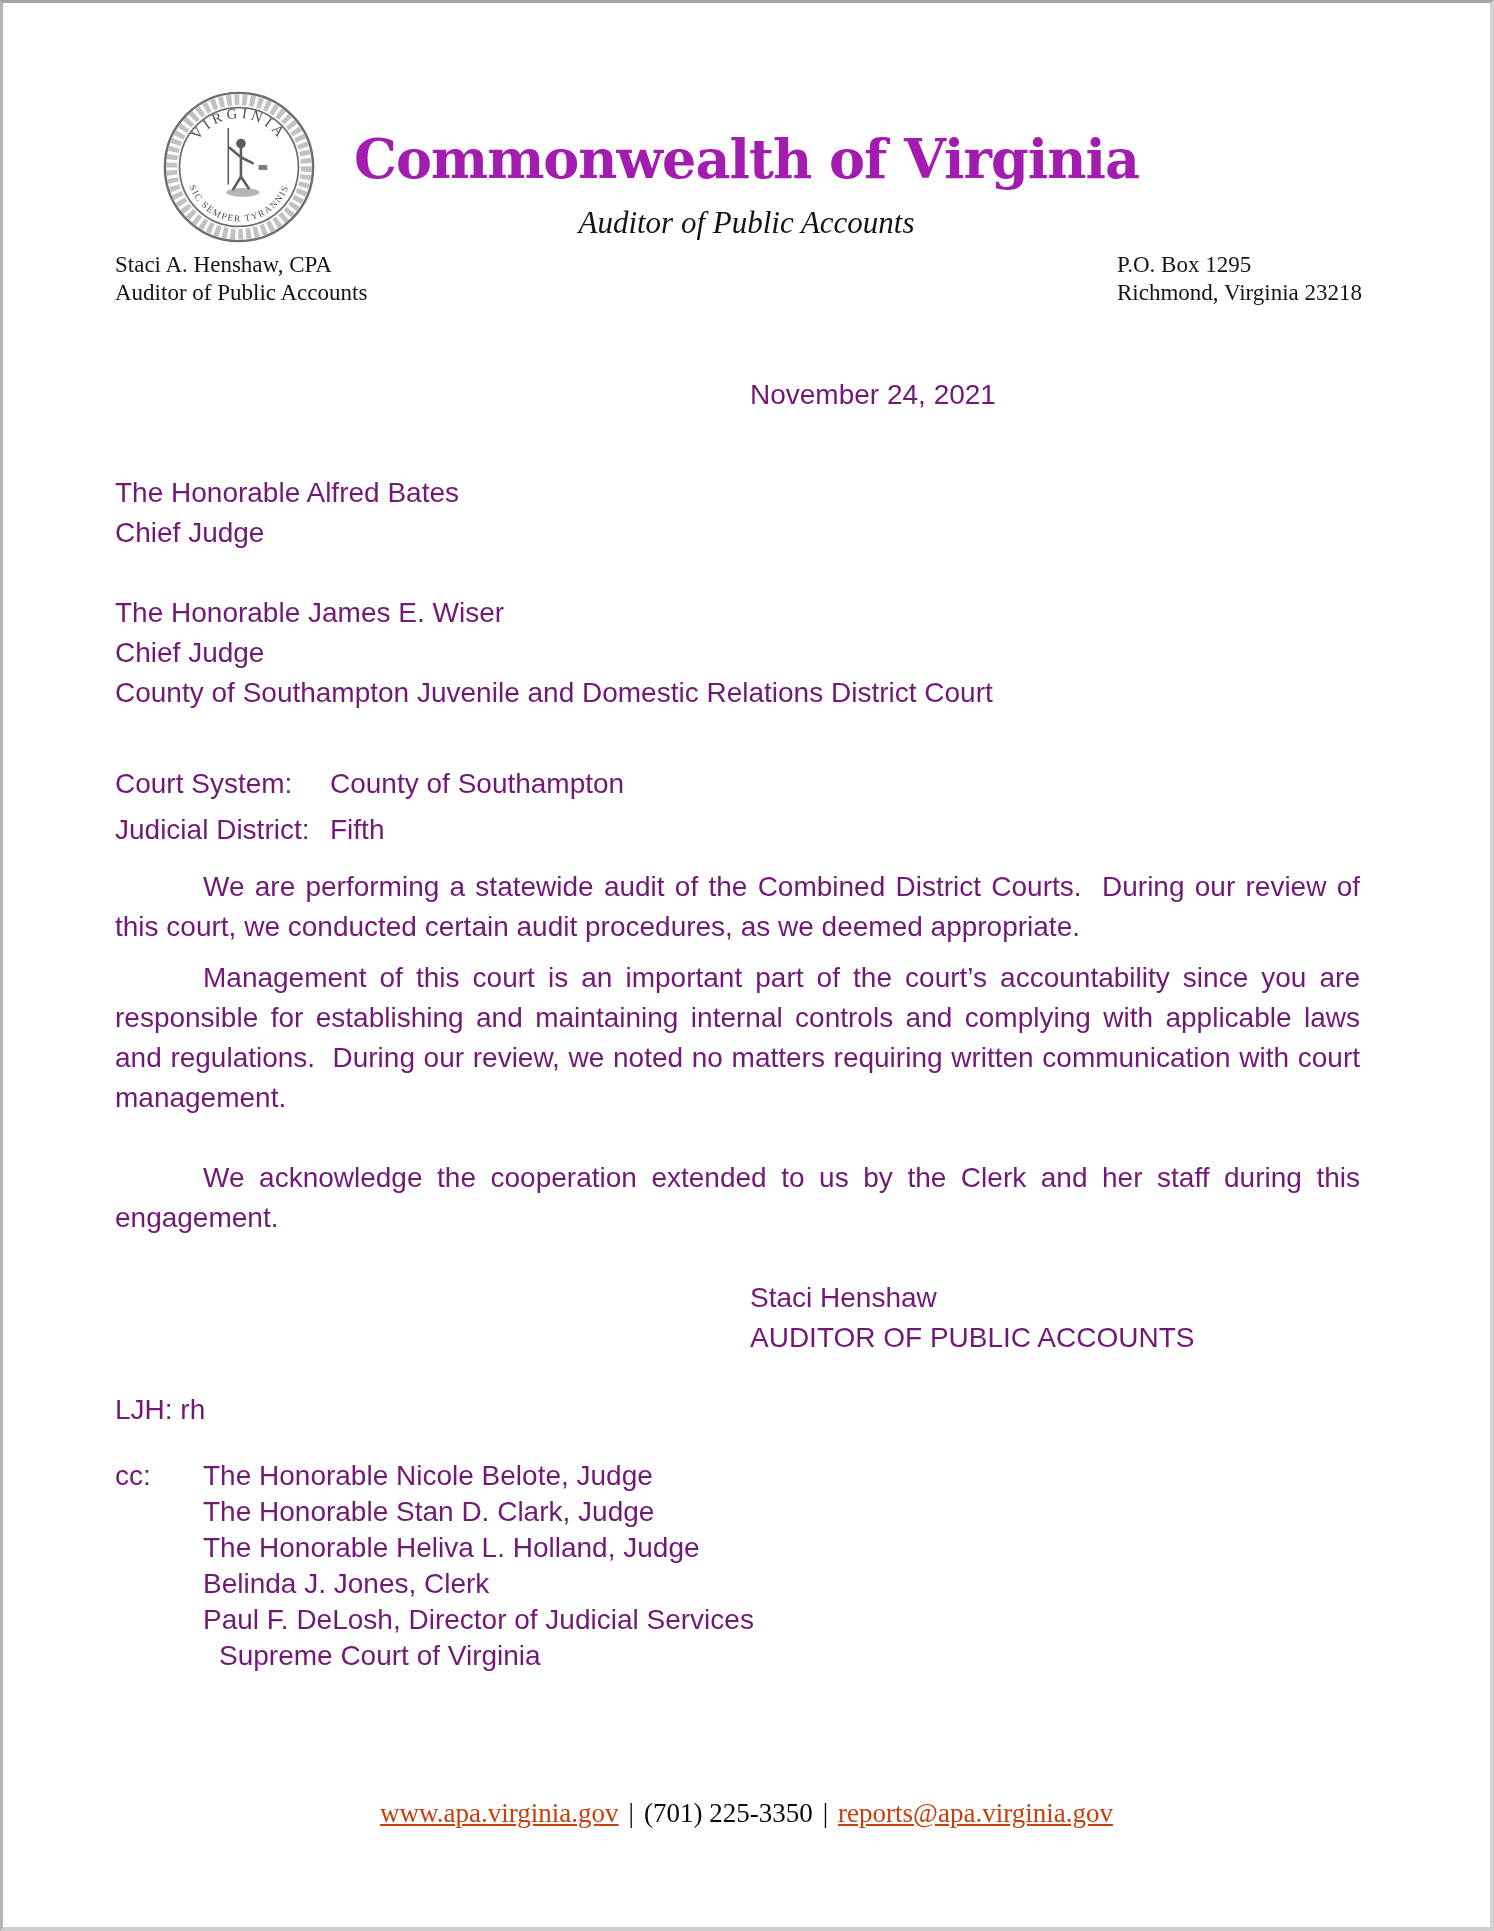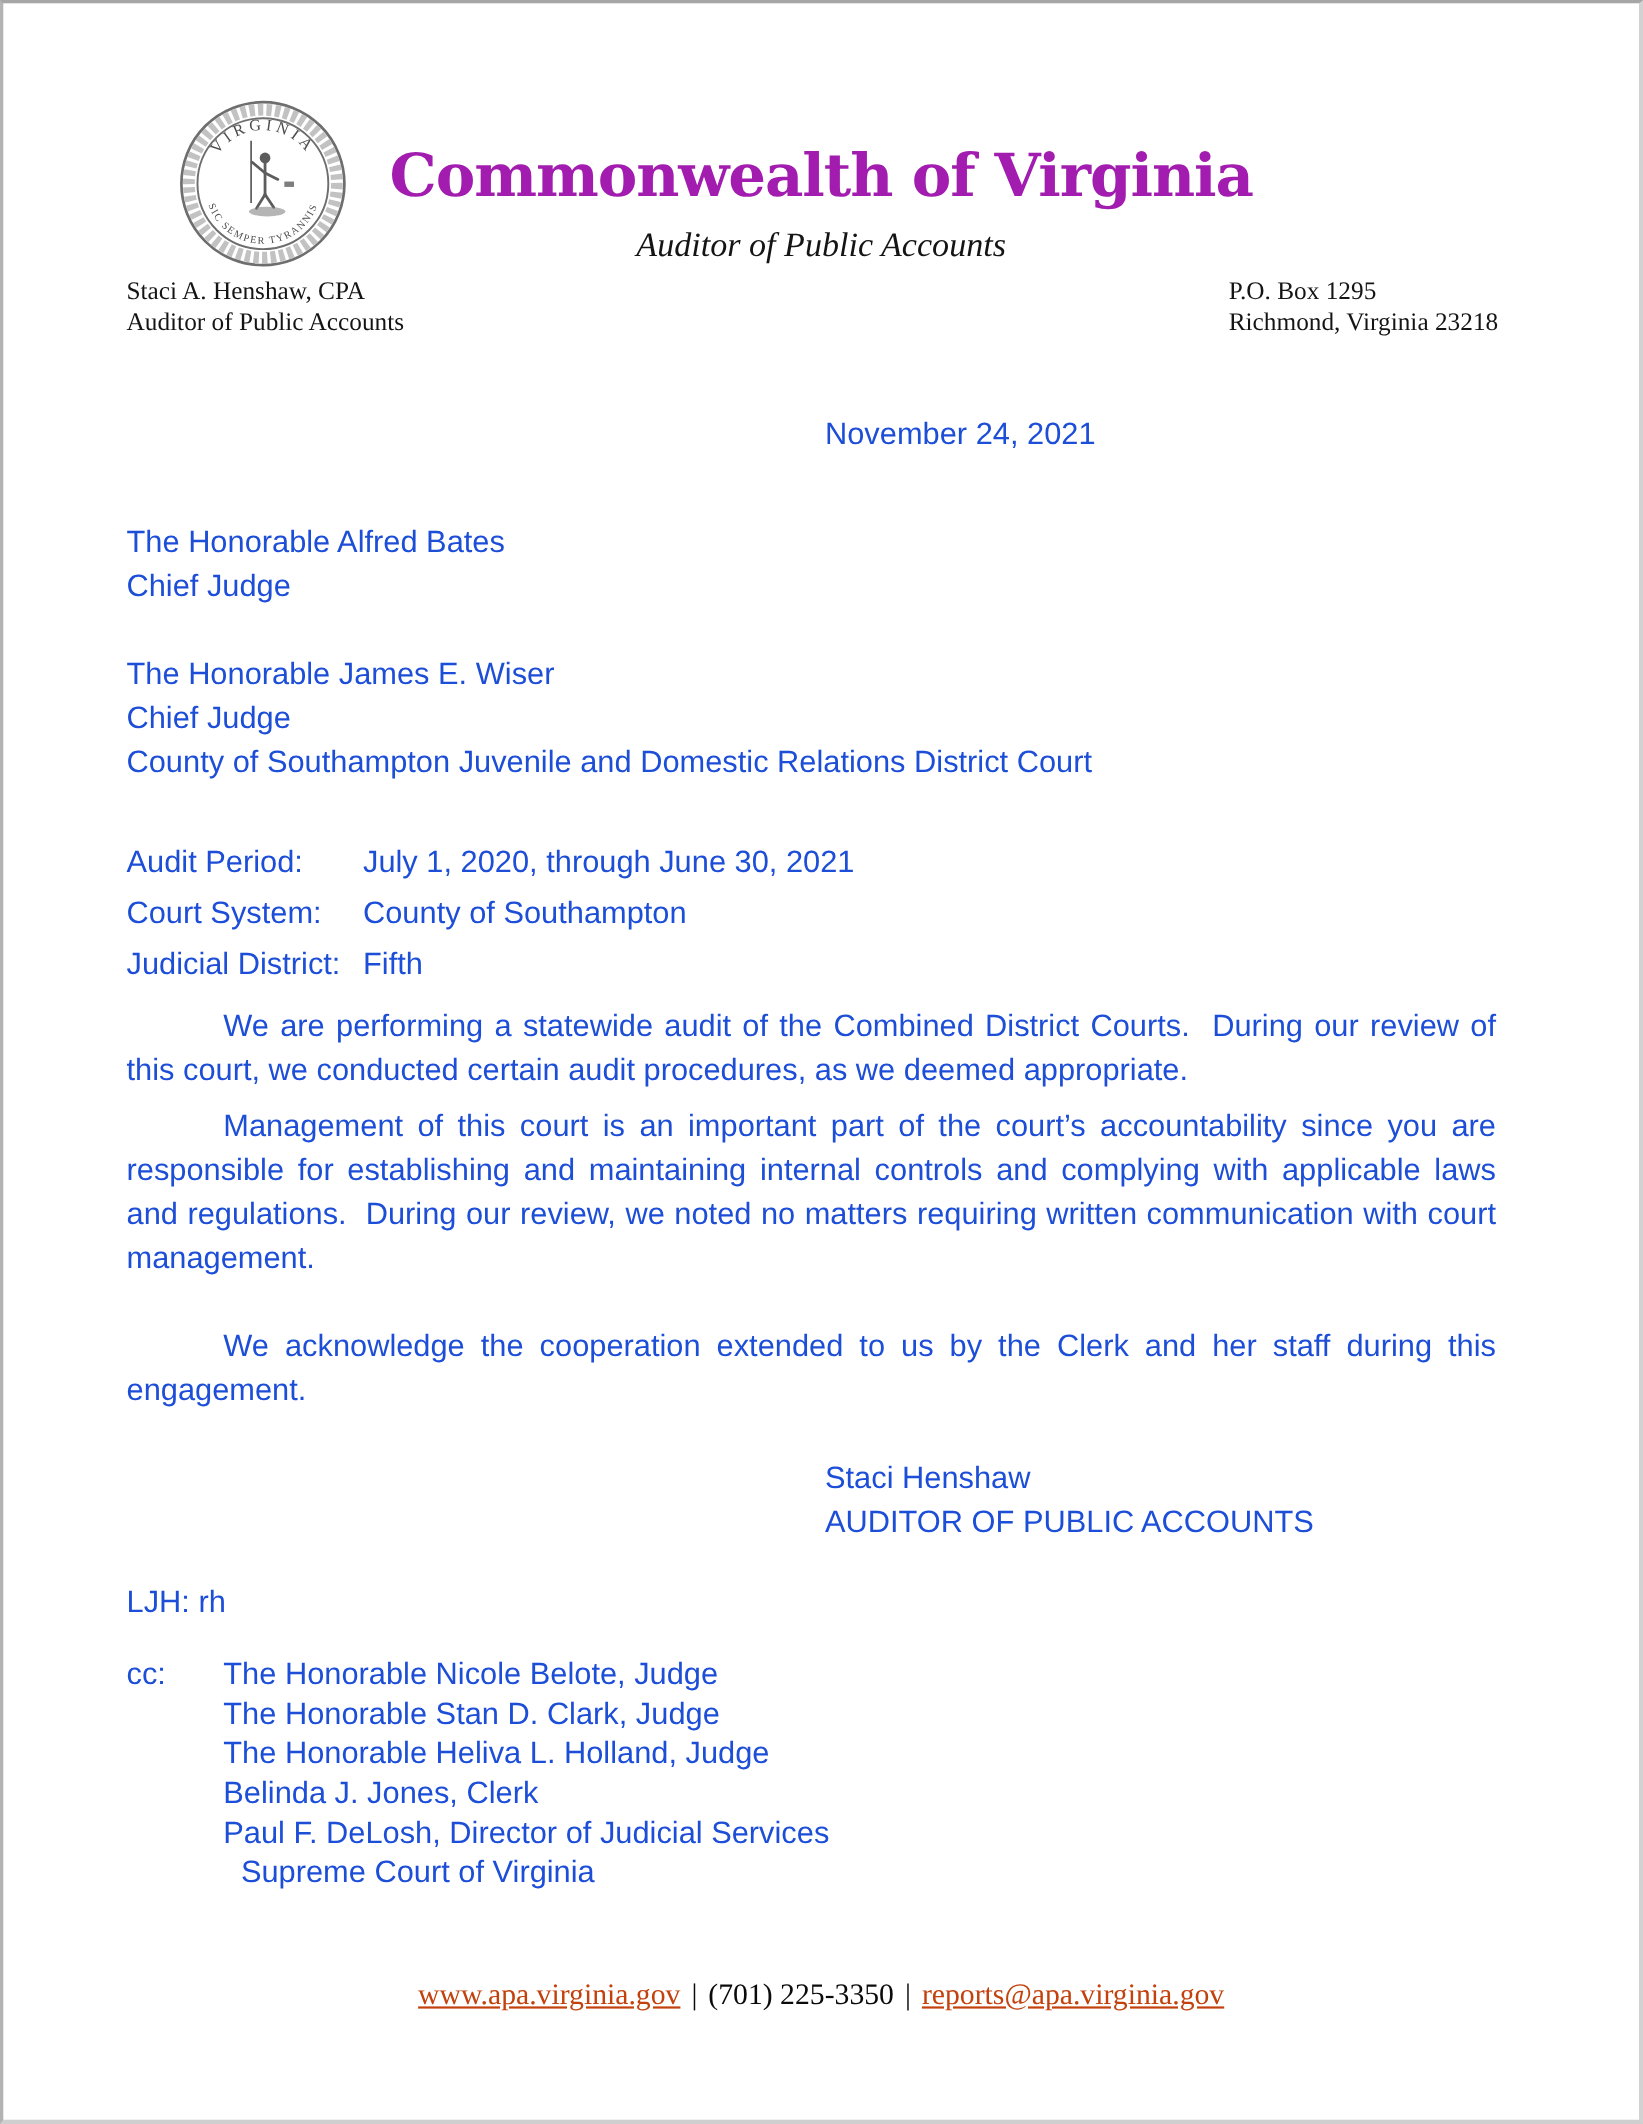--- a/index.html
+++ b/index.html
@@ -41,21 +41,21 @@
     display:flex; justify-content:space-between;
     font-family:"Liberation Serif", serif;
     font-size:23px; line-height:28px; color:#141414;
   }
   .contact-right { text-align:left; }
   
   .letter {
     position:absolute; top:0; left:0; right:0;
     padding:372px 130px 0 112px;
     box-sizing:border-box;
-    font-size:28px; line-height:40px; color:#1d4ed8;
+    font-size:28px; line-height:40px; color:#701a75;
   }
   .date-line { margin-left:635px; }
   .recipient-block.first { margin-top:58px; }
   .recipient-block.second { margin-top:40px; }
   .audit-table { margin-top:48px; }
   .audit-row { display:flex; line-height:46px; }
   .audit-label { width:215px; flex:0 0 215px; }
   .para {
     text-align:justify;
     text-indent:88px;
@@ -141,24 +141,20 @@
     </div>
 
     <div class="recipient-block second">
       <div>The Honorable James E. Wiser</div>
       <div>Chief Judge</div>
       <div>County of Southampton Juvenile and Domestic Relations District Court</div>
     </div>
 
     <div class="audit-table">
       <div class="audit-row">
-        <div class="audit-label">Audit Period:</div>
-        <div class="audit-value">July 1, 2020, through June 30, 2021</div>
-      </div>
-      <div class="audit-row">
         <div class="audit-label">Court System:</div>
         <div class="audit-value">County of Southampton</div>
       </div>
       <div class="audit-row">
         <div class="audit-label">Judicial District:</div>
         <div class="audit-value">Fifth</div>
       </div>
     </div>
 
     <p class="para p1">We are performing a statewide audit of the Combined District Courts.  During our review of this court, we conducted certain audit procedures, as we deemed appropriate.</p>

